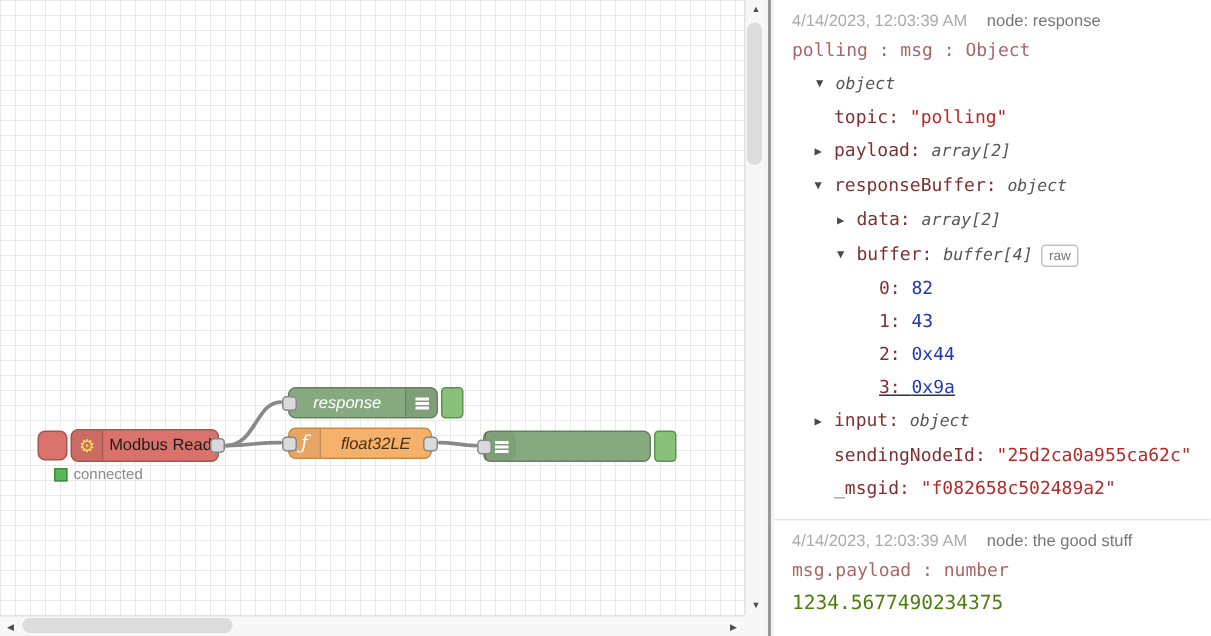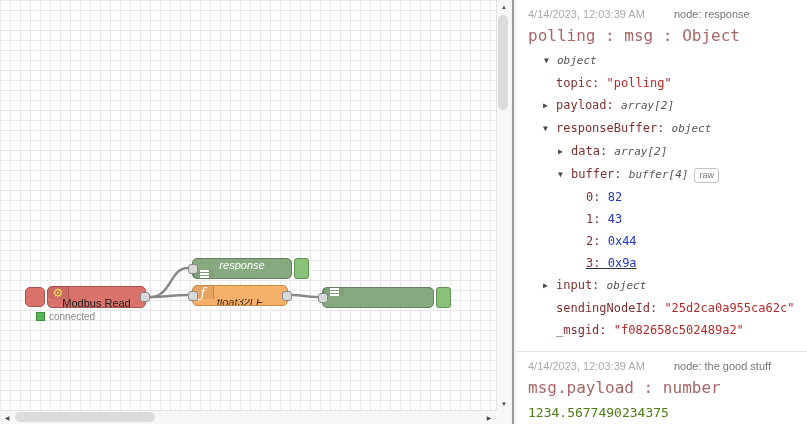--- a/index.html
+++ b/index.html
@@ -16,21 +16,21 @@
     background-image:
       linear-gradient(#e9e9e9 1px, transparent 1px),
       linear-gradient(90deg,#e9e9e9 1px, transparent 1px);
     background-size:10px 10px;
   }
   #wires{position:absolute;left:0;top:0;width:496px;height:410px;}
   #wires path{stroke:#888;stroke-width:2.5;fill:none;stroke-linecap:round;}
 
   .node{
     position:absolute;border-radius:5px;box-sizing:border-box;
-    display:flex;align-items:stretch;font-size:11px;cursor:pointer;flex-direction:column;
+    display:flex;align-items:stretch;font-size:11px;cursor:pointer;
   }
   .icon-region{width:20px;display:flex;align-items:center;justify-content:center;background:rgba(0,0,0,0.06);}
   .icon-left{border-right:1px solid rgba(0,0,0,0.18);border-radius:4px 0 0 4px;}
   .icon-right{border-left:1px solid rgba(0,0,0,0.18);border-radius:0 4px 4px 0;}
   .node-label{flex:1;display:flex;align-items:center;justify-content:center;padding:0 4px;white-space:nowrap;overflow:hidden;}
 
   .port{position:absolute;width:10px;height:10px;background:#d9d9d9;border:1px solid #888;
         border-radius:3px;top:50%;margin-top:-5px;box-sizing:border-box;cursor:crosshair;}
   .port.in{left:-5px;} .port.out{right:-5px;}
 
@@ -64,22 +64,22 @@
 
   
   #separator{position:absolute;left:510px;top:0;width:6px;height:424px;background:#f4f4f4;cursor:col-resize;display:flex;}
   #separator .sep-line{width:2px;height:100%;background:#9a9a9a;margin-left:2px;}
 
   
   #sidebar{position:absolute;left:516px;top:0;width:291px;height:424px;background:#fff;overflow:hidden;}
   .msg{padding:8px 8px 10px 12px;border-bottom:1px solid #e3e3e3;}
   .msg:last-child{border-bottom:none;}
   .meta{font-size:11px;color:#aaa;white-space:nowrap;}
-  .meta .noderef{color:#777;margin-left:26px;text-align:center;}
-  .path{font-family:"DejaVu Sans Mono",monospace;font-size:16px;color:#a66;margin-top:6px;white-space:nowrap;}
+  .meta .noderef{color:#777;margin-left:10px;text-align:center;}
+  .path{font-family:"DejaVu Sans Mono",monospace;font-size:12px;color:#a66;margin-top:6px;white-space:nowrap;}
   .tree{margin-top:4px;font-family:"DejaVu Sans Mono",monospace;font-size:12px;color:#333;}
   .tree-row{line-height:22px;white-space:nowrap;}
   .arrow{display:inline-block;width:13px;font-size:8px;color:#4a4a4a;vertical-align:1px;cursor:pointer;}
   .arrow.hidden{visibility:hidden;}
   .key{color:#803030;}
   .val.string{color:#b72828;}
   .val.number{color:#2036be;}
   .val.meta{color:#555;font-style:italic;}
   .raw-badge{display:inline-block;margin-left:6px;font-size:9px;color:#777;border:1px solid #c3c3c3;border-radius:3px;
              padding:0 4px;line-height:13px;background:#fff;cursor:pointer;font-family:"Liberation Sans",sans-serif;font-style:normal;}

